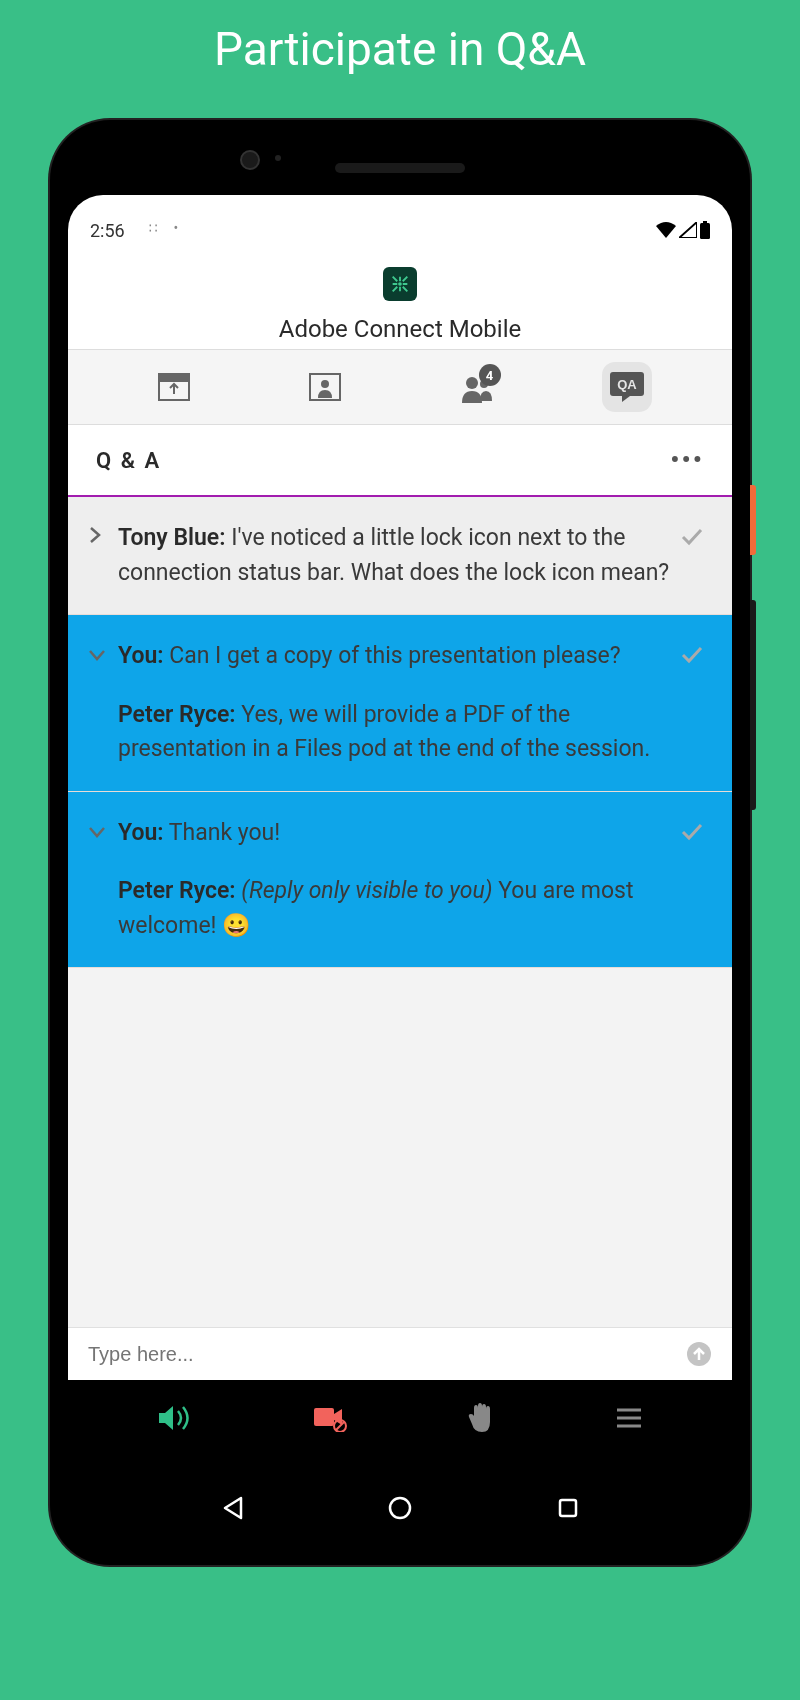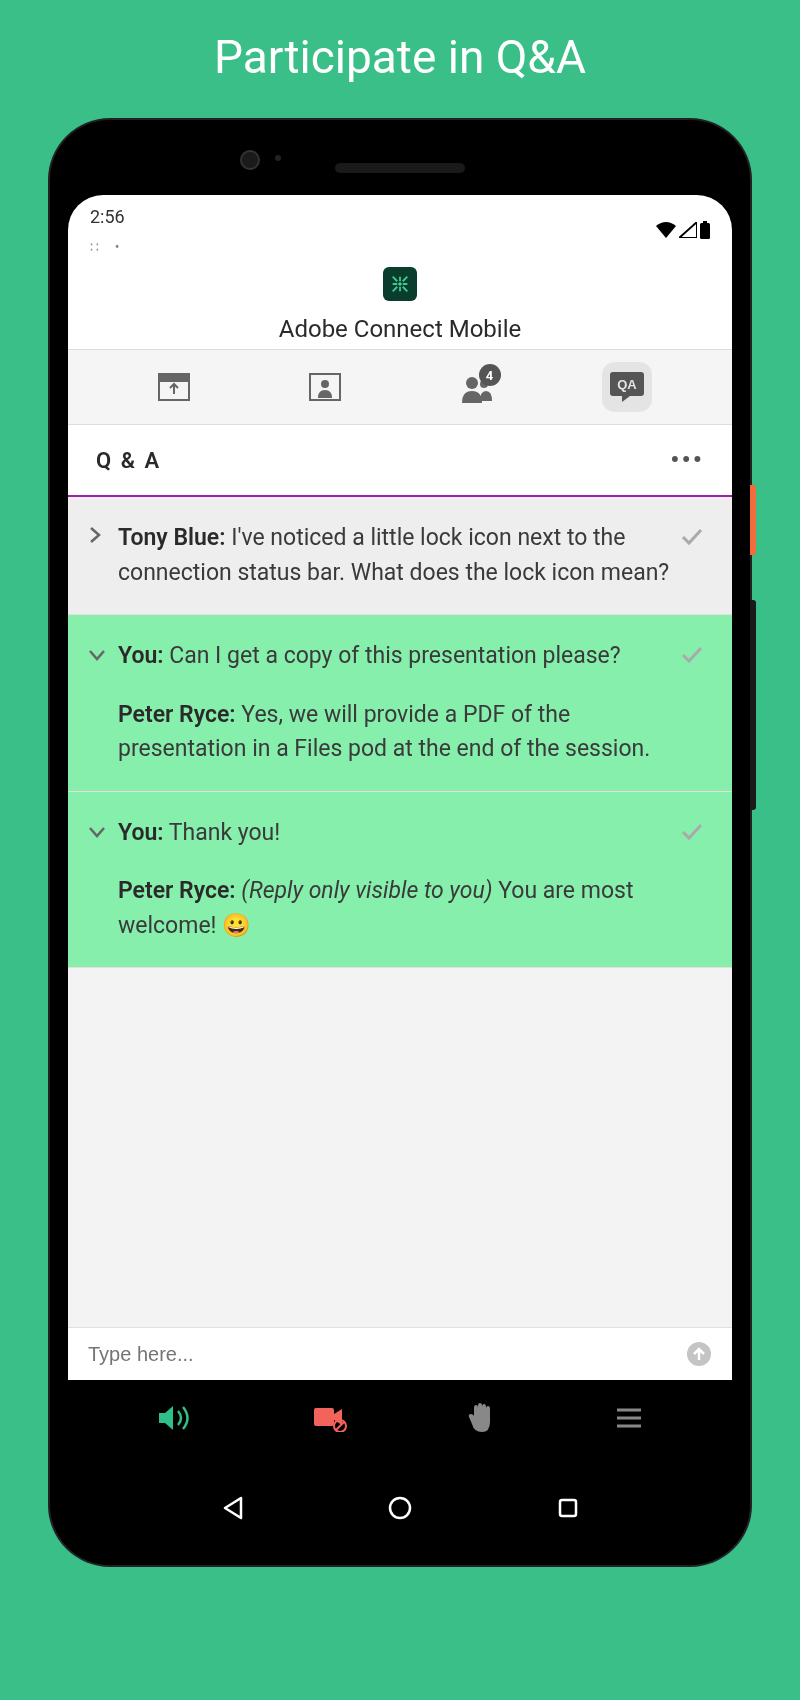--- a/index.html
+++ b/index.html
@@ -9,21 +9,21 @@
     height: 1700px;
     font-family: -apple-system, BlinkMacSystemFont, 'Segoe UI', Roboto, sans-serif;
     position: relative;
     overflow: hidden;
   }
   .page-title {
     color: #fff;
     font-size: 46px;
     font-weight: 400;
     text-align: center;
-    padding-top: 30px;
+    padding-top: 22px;
   }
   .phone-frame {
     position: absolute;
     top: 120px;
     left: 50%;
     transform: translateX(-50%);
     width: 700px;
     height: 1445px;
     background: #000;
     border-radius: 60px;
@@ -91,21 +91,21 @@
   }
   .status-bar {
     height: 45px;
     display: flex;
     justify-content: space-between;
     align-items: center;
     padding: 25px 22px 0 22px;
     font-size: 18px;
     color: #333;
   }
-  .status-left { display: flex; gap: 12px; flex-direction: column; }
+  .status-left { display: flex; gap: 24px; }
   .status-right { display: flex; align-items: center; gap: 3px; }
   .status-dots { font-size: 14px; letter-spacing: 3px; color: #888; }
   .app-header {
     height: 90px;
     display: flex;
     align-items: center;
     justify-content: center;
     gap: 14px;
     border-bottom: 1px solid #ddd;
     margin-top: 20px;
@@ -170,21 +170,21 @@
     border-bottom: 2px solid #a21caf;
   }
   .more-dots { font-size: 26px; letter-spacing: 2px; color: #555; cursor: pointer; }
   .qa-list { flex: 1; overflow-y: hidden; background: #f3f3f3; }
   .qa-item {
     padding: 24px 24px 24px 20px;
     display: flex;
     gap: 8px;
     border-bottom: 1px solid #e8ddd8;
   }
-  .qa-item.expanded { background: #86efac; }
+  .qa-item.expanded { background: #0ea5e9; }
   .qa-item.collapsed { background: #eeeeee; }
   .expand-icon {
     flex-shrink: 0;
     width: 22px;
     color: #555;
     font-size: 20px;
     padding-top: 4px;
     cursor: pointer;
   }
   .qa-content { flex: 1; }

